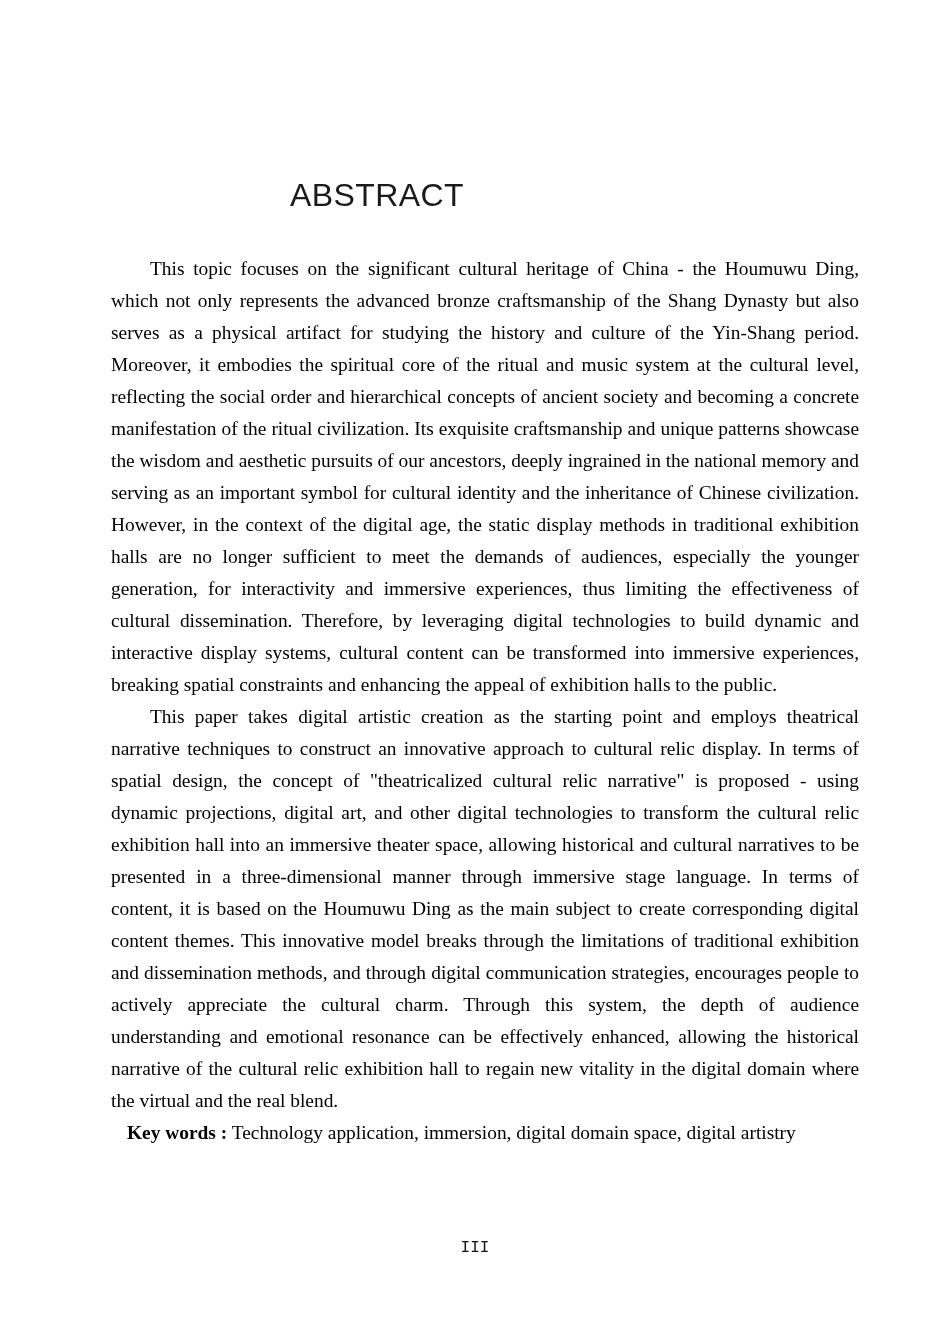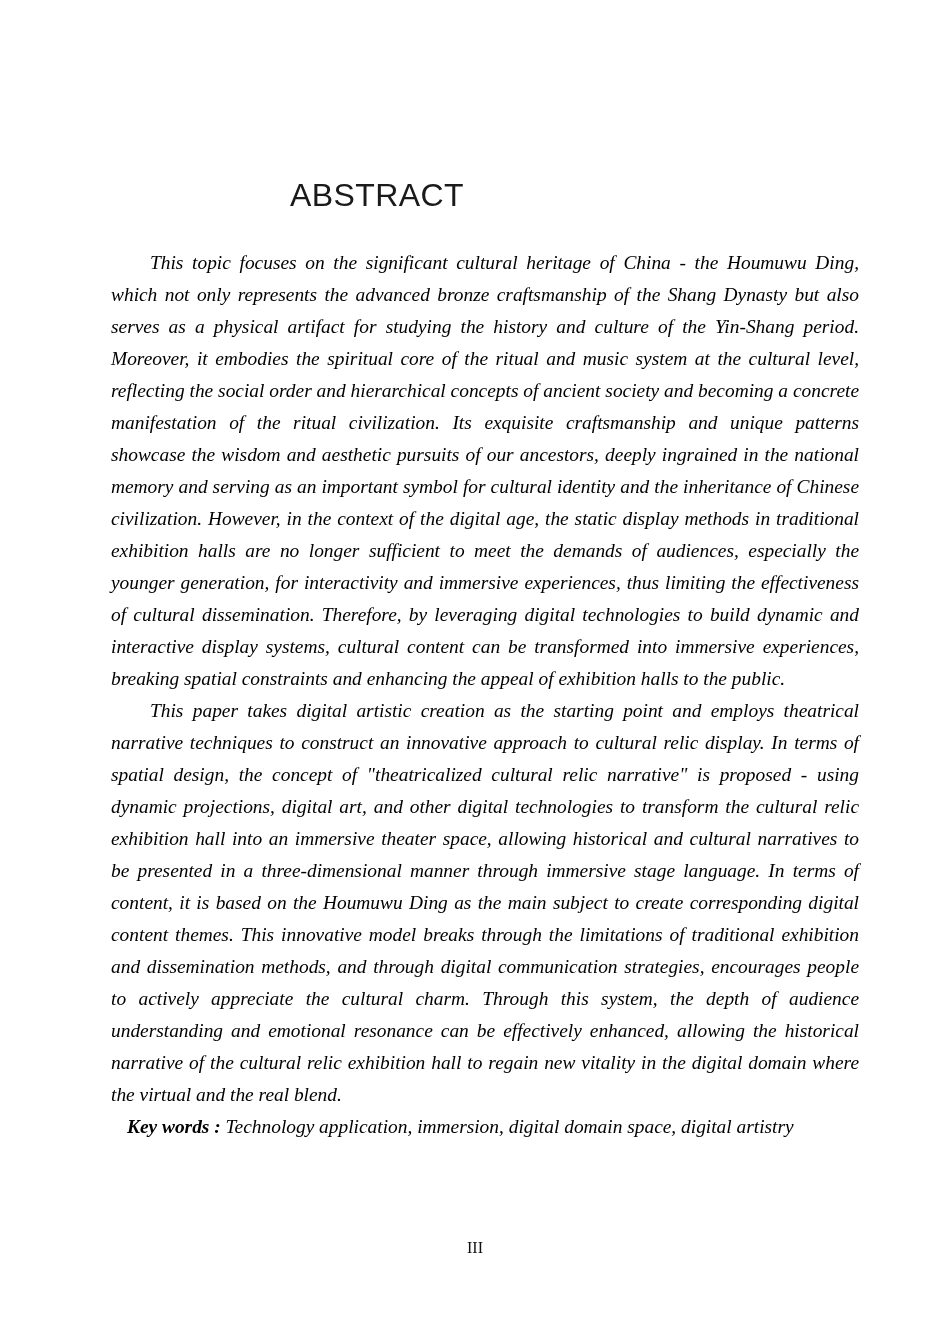--- a/index.html
+++ b/index.html
@@ -45,23 +45,22 @@
     left: 0;
     top: 177px;
     width: 748px;
     line-height: 30px;
     color: #1a1a1a;
   }
 
   .body-block {
     position: absolute;
     left: 0;
-    top: 247px;
+    top: 253px;
     width: 748px;
-    font-style: italic;
   }
 
   p.para {
     margin: 0;
     padding: 0;
     font-size: 19.4px;
     line-height: 32px;
     text-align: justify;
     text-justify: inter-word;
     text-indent: 39px;
@@ -87,21 +86,21 @@
 
   .page-number {
     position: absolute;
     left: 0;
     top: 1238px;
     width: 950px;
     text-align: center;
     font-size: 16px;
     line-height: 20px;
     color: #111111;
-    font-family: Liberation Serif, serif;
+    font-family: Liberation Mono, monospace;
   }
 </style>
 </head>
 <body>
 
 <div class="page">
 
   <h1 class="doc-title">ABSTRACT</h1>
 
   <div class="content">

